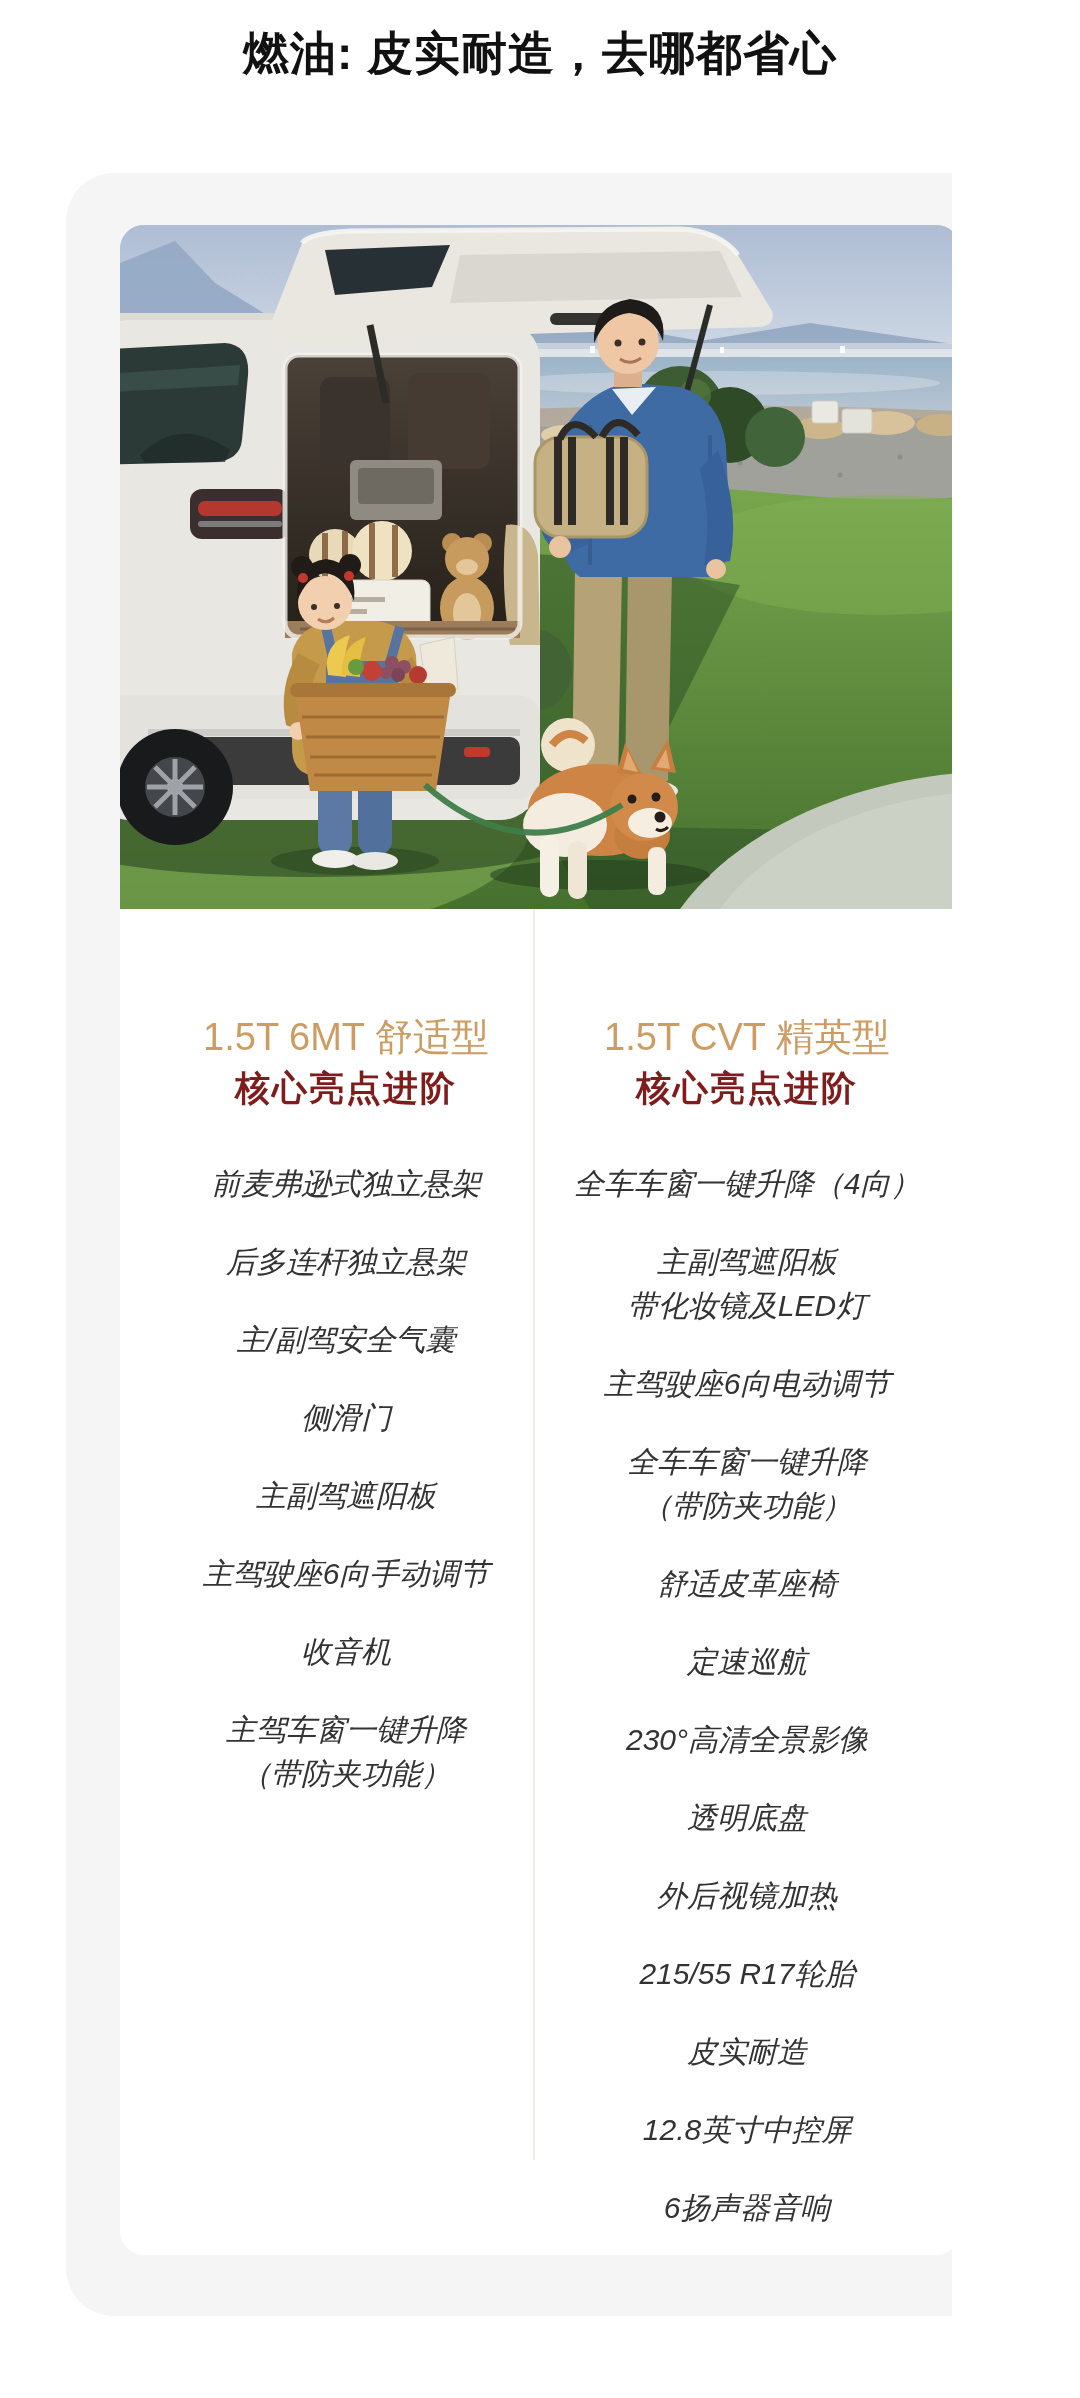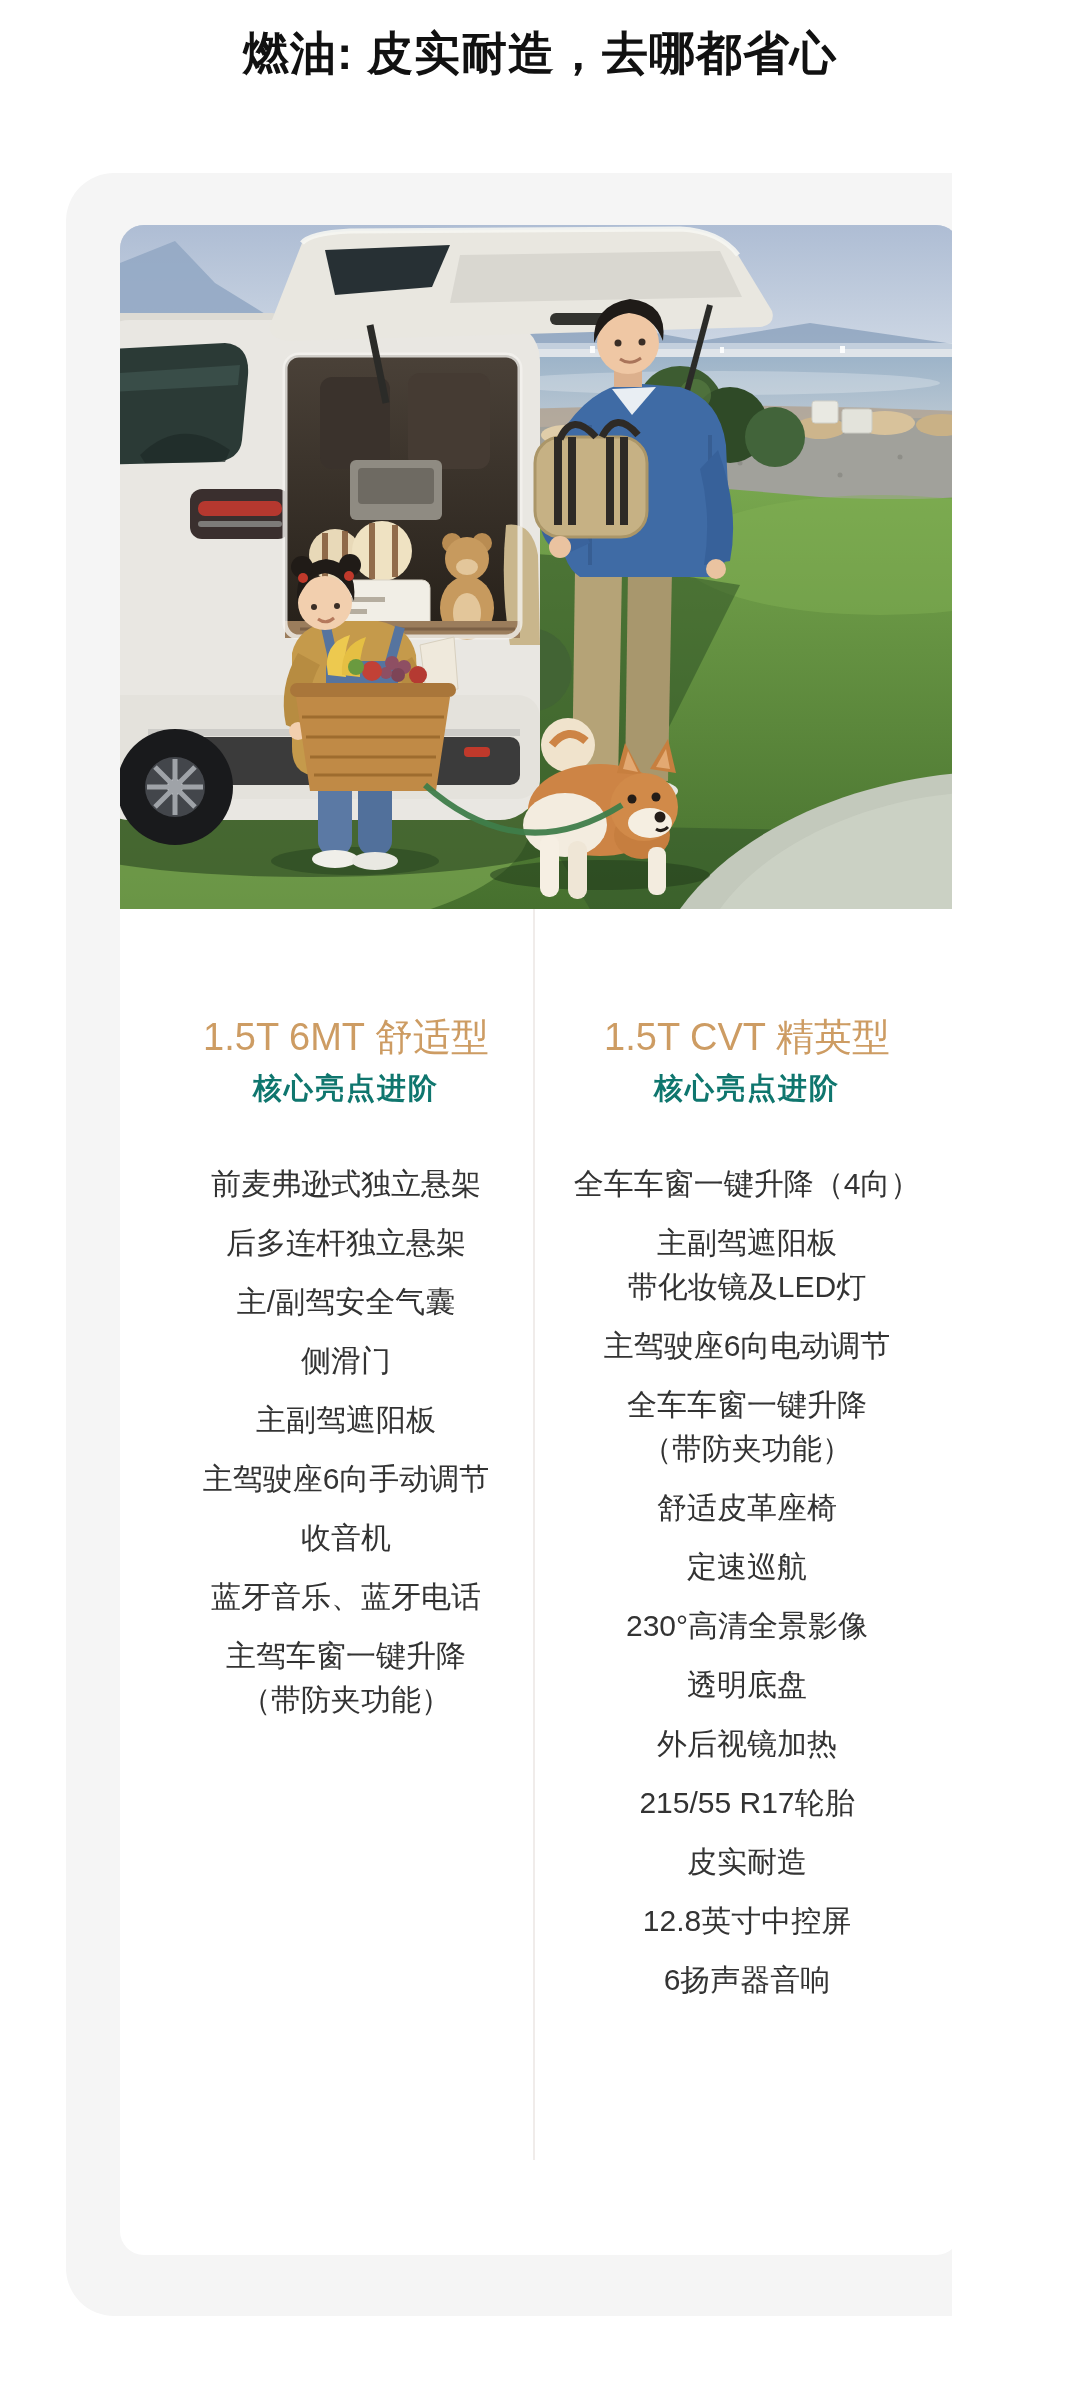--- a/index.html
+++ b/index.html
@@ -12,23 +12,23 @@
   .photo{position:absolute;left:54px;top:52px;width:840px;height:684px;
          border-radius:24px 24px 0 0;overflow:hidden;background:#bfcbdb;}
   .photo svg{display:block;}
   .panel{position:absolute;left:54px;top:736px;width:840px;height:1346px;
          background:#ffffff;border-radius:0 0 24px 24px;}
   .divider{position:absolute;left:413px;top:0;width:2px;height:1251px;background:#f0ecea;}
   .col{position:absolute;top:105px;width:416px;text-align:center;}
   .col-a{left:18px;}
   .col-b{left:419px;}
   .trim-title{margin:0;font-size:38px;line-height:46px;font-weight:400;color:#cd9c63;}
-  .trim-subtitle{margin:8px 0 0 0;font-size:29px;line-height:40px;font-weight:700;
-                 color:#0f766e;letter-spacing:2px;}
-  .items{margin-top:54px;display:flex;flex-direction:column;gap:15px;align-items:center;}
+  .trim-subtitle{margin:8px 0 0 0;font-size:35px;line-height:40px;font-weight:700;
+                 color:#7f1d1d;letter-spacing:2px;}
+  .items{margin-top:54px;display:flex;flex-direction:column;gap:34px;align-items:center;font-style:italic;}
   .item{font-size:30px;line-height:44px;color:#333333;white-space:pre-line;}
 </style>
 </head>
 <body>
 
 <div class="page">
 
   <h1 class="title">燃油: 皮实耐造，去哪都省心</h1>
 
   <section class="card">
@@ -256,21 +256,20 @@
         <h2 class="trim-title">1.5T 6MT 舒适型</h2>
         <h3 class="trim-subtitle">核心亮点进阶</h3>
         <div class="items">
             <div class="item">前麦弗逊式独立悬架</div>
             <div class="item">后多连杆独立悬架</div>
             <div class="item">主/副驾安全气囊</div>
             <div class="item">侧滑门</div>
             <div class="item">主副驾遮阳板</div>
             <div class="item">主驾驶座6向手动调节</div>
             <div class="item">收音机</div>
-            <div class="item">蓝牙音乐、蓝牙电话</div>
             <div class="item">主驾车窗一键升降
 （带防夹功能）</div>
           </div>
       </div>
 
       <div class="col col-b">
         <h2 class="trim-title">1.5T CVT 精英型</h2>
         <h3 class="trim-subtitle">核心亮点进阶</h3>
         <div class="items">
             <div class="item">全车车窗一键升降（4向）</div>

